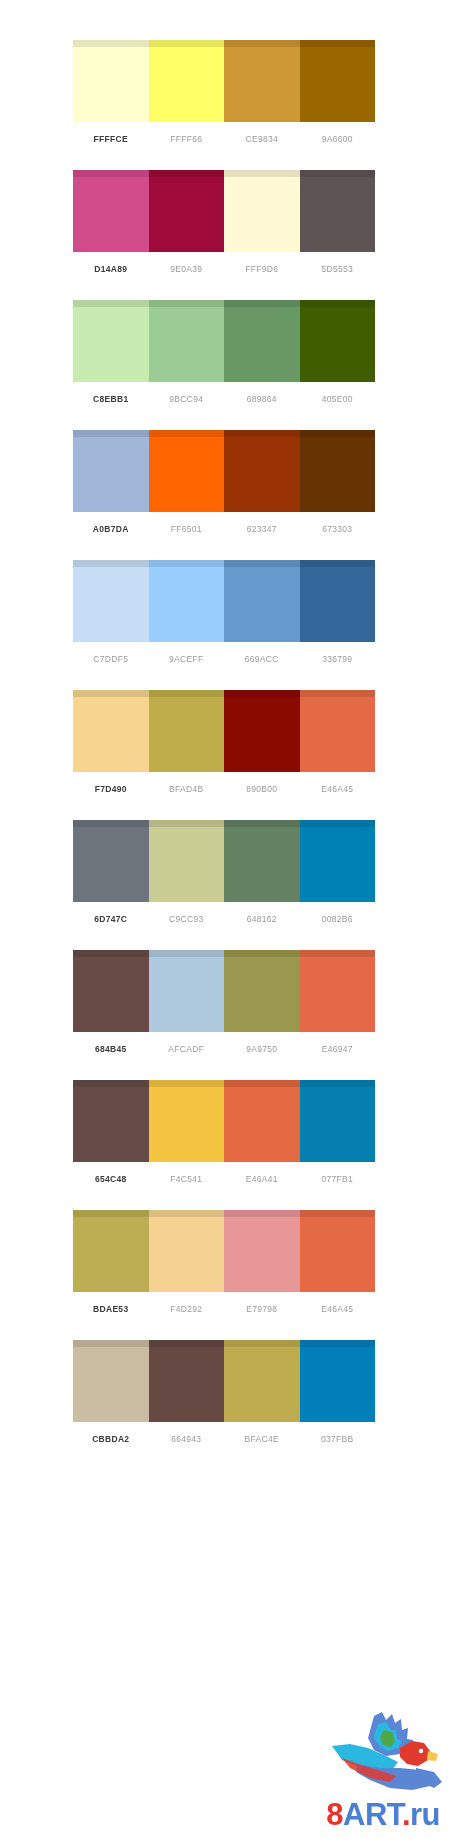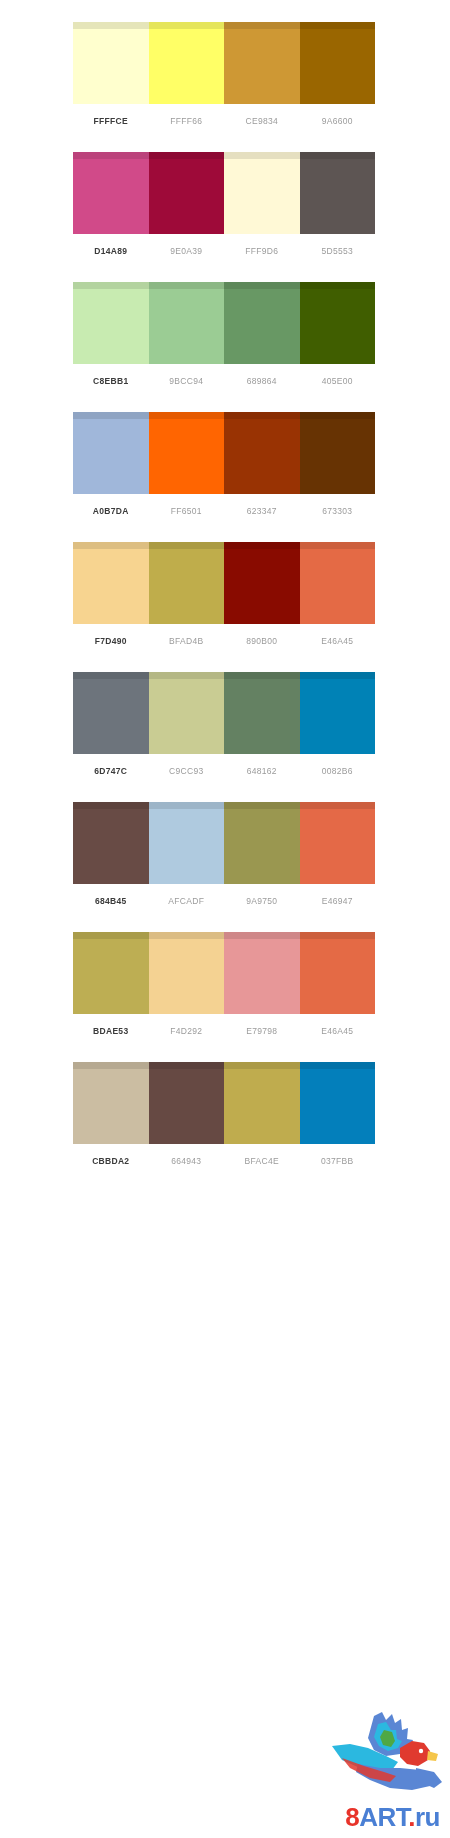--- a/index.html
+++ b/index.html
@@ -13,21 +13,21 @@
     height: 1838px;
     position: relative;
     overflow: hidden;
     font-family: "Liberation Sans", sans-serif;
     -webkit-font-smoothing: antialiased;
   }
 
   #palette-sheet {
     position: relative;
     width: 374px;
-    padding-top: 22px;
+    padding-top: 40px;
     box-sizing: border-box;
   }
 
   .palette-row {
     position: relative;
     width: 450px;
     height: 130px;
   }
 
   .swatch-strip {
@@ -97,21 +97,21 @@
     position: absolute;
     right: 6px;
     top: 0;
     width: 130px;
     height: 84px;
   }
   #watermark-text {
     position: absolute;
     right: 8px;
     bottom: 2px;
-    font-size: 26px;
+    font-size: 31px;
     font-weight: bold;
     letter-spacing: -0.5px;
     line-height: 1;
     white-space: nowrap;
     font-family: "Liberation Sans", sans-serif;
   }
   .wm-8 { color: #e8332a; }
   .wm-art { color: #4a7fd4; }
   .wm-dot { color: #e8332a; }
   .wm-ru { color: #4a7fd4; }
@@ -171,20 +171,34 @@
       </div>
       <div class="label-row">
         <div class="swatch-label primary">A0B7DA</div>
         <div class="swatch-label">FF6501</div>
         <div class="swatch-label">623347</div>
         <div class="swatch-label">673303</div>
       </div>
     </div>
     <div class="palette-row">
       <div class="swatch-strip">
+        <div class="swatch" style="background: rgb(199, 221, 245);"></div>
+        <div class="swatch" style="background: rgb(154, 206, 255);"></div>
+        <div class="swatch" style="background: rgb(102, 154, 204);"></div>
+        <div class="swatch" style="background: rgb(51, 103, 153);"></div>
+      </div>
+      <div class="label-row">
+        <div class="swatch-label">C7DDF5</div>
+        <div class="swatch-label">9ACEFF</div>
+        <div class="swatch-label">669ACC</div>
+        <div class="swatch-label">336799</div>
+      </div>
+    </div>
+    <div class="palette-row">
+      <div class="swatch-strip">
         <div class="swatch" style="background: rgb(247, 212, 144);"></div>
         <div class="swatch" style="background: rgb(191, 173, 75);"></div>
         <div class="swatch" style="background: rgb(137, 11, 0);"></div>
         <div class="swatch" style="background: rgb(228, 106, 69);"></div>
       </div>
       <div class="label-row">
         <div class="swatch-label primary">F7D490</div>
         <div class="swatch-label">BFAD4B</div>
         <div class="swatch-label">890B00</div>
         <div class="swatch-label">E46A45</div>
@@ -209,20 +223,34 @@
         <div class="swatch" style="background: rgb(104, 75, 69);"></div>
         <div class="swatch" style="background: rgb(175, 202, 223);"></div>
         <div class="swatch" style="background: rgb(154, 151, 80);"></div>
         <div class="swatch" style="background: rgb(228, 105, 71);"></div>
       </div>
       <div class="label-row">
         <div class="swatch-label primary">684B45</div>
         <div class="swatch-label">AFCADF</div>
         <div class="swatch-label">9A9750</div>
         <div class="swatch-label">E46947</div>
+      </div>
+    </div>
+    <div class="palette-row">
+      <div class="swatch-strip">
+        <div class="swatch" style="background: rgb(101, 76, 72);"></div>
+        <div class="swatch" style="background: rgb(244, 197, 65);"></div>
+        <div class="swatch" style="background: rgb(228, 106, 65);"></div>
+        <div class="swatch" style="background: rgb(7, 127, 177);"></div>
+      </div>
+      <div class="label-row">
+        <div class="swatch-label primary">654C48</div>
+        <div class="swatch-label">F4C541</div>
+        <div class="swatch-label">E46A41</div>
+        <div class="swatch-label">077FB1</div>
       </div>
     </div>
     <div class="palette-row">
       <div class="swatch-strip">
         <div class="swatch" style="background: rgb(189, 174, 83);"></div>
         <div class="swatch" style="background: rgb(244, 210, 146);"></div>
         <div class="swatch" style="background: rgb(231, 151, 152);"></div>
         <div class="swatch" style="background: rgb(228, 106, 69);"></div>
       </div>
       <div class="label-row">

